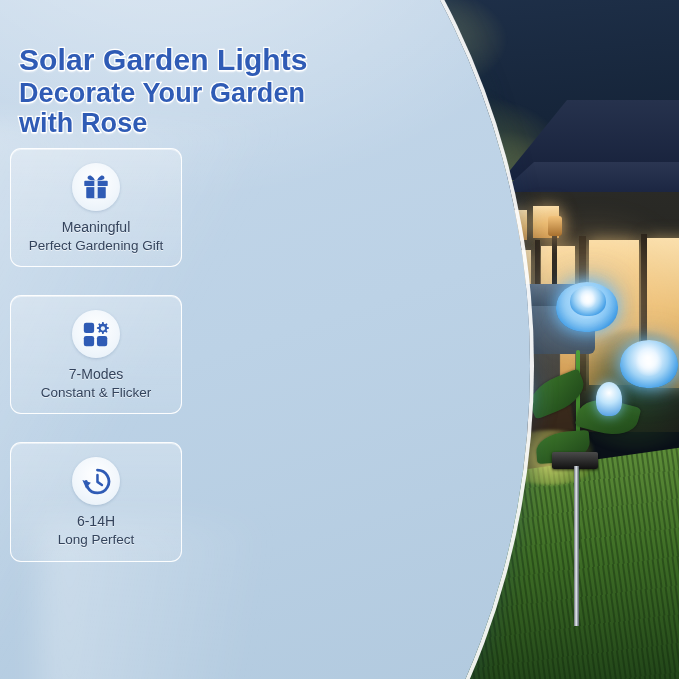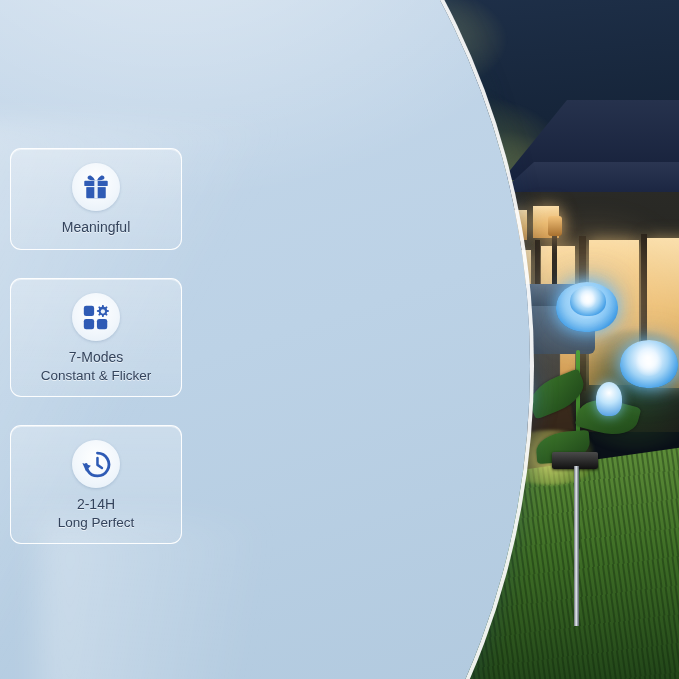--- a/index.html
+++ b/index.html
@@ -220,36 +220,42 @@
     <div class="rose" style="left:486px;top:286px;width:34px;height:30px;"></div>
     <div class="rose" style="left:570px;top:286px;width:36px;height:30px;"></div>
   </div>
 
   <div class="panel-wrap">
     <div class="panel"></div>
     <div class="panel-sheen"></div>
     <div class="panel-sheen2"></div>
   </div>
 
+  <div class="headline">
+    <div class="hl hl1">Solar Garden Lights</div>
+    <div class="hl hl2">Decorate Your Garden</div>
+    <div class="hl hl3">with Rose</div>
+  </div>
 
   <div class="features">
 
     <div class="fbox">
       <div class="badge">
         <svg width="30" height="30" viewBox="0 0 32 32">
           <path d="M11 4.2c-2.1-1.1-4.2 .3-4 2.3 .15 1.5 2.2 2.2 4.6 2.4 1.5 .1 2.9 .1 3.4 .1-.6-1.4-2.2-3.8-4-4.8z" fill="#2f5bb5"></path>
           <path d="M21 4.2c2.1-1.1 4.2 .3 4 2.3-.15 1.5-2.2 2.2-4.6 2.4-1.5 .1-2.9 .1-3.4 .1 .6-1.4 2.2-3.8 4-4.8z" fill="#2f5bb5"></path>
           <rect x="3.5" y="9.4" width="25" height="5.6" rx="1" fill="#2f5bb5"></rect>
           <rect x="5.6" y="15.6" width="20.8" height="12.4" rx="1.2" fill="#2f5bb5"></rect>
           <rect x="14.2" y="9.4" width="3.6" height="18.6" fill="#eaf2fa"></rect>
           <rect x="3.5" y="9.4" width="25" height="5.6" rx="1" fill="none" stroke="#eaf2fa" stroke-width="0"></rect>
           <rect x="5.6" y="15.0" width="20.8" height="1.1" fill="#eaf2fa"></rect>
         </svg>
       </div>
       <div class="fline">Meaningful</div>
+      <div class="fline b">Perfect Gardening Gift</div>
     </div>
 
     <div class="fbox">
       <div class="badge">
         <svg width="30" height="30" viewBox="0 0 32 32">
           <rect x="3" y="4" width="11" height="11" rx="2.4" fill="#2f5bb5"></rect>
           <rect x="3" y="18" width="11" height="11" rx="2.4" fill="#2f5bb5"></rect>
           <rect x="17" y="18" width="11" height="11" rx="2.4" fill="#2f5bb5"></rect>
           <g fill="#2f5bb5">
             <path d="M22.6 3.2l1.5 0 .35 1.9 1.25 .52 1.6-1.05 1.05 1.05-1.05 1.6 .52 1.25 1.9 .35 0 1.5-1.9 .35-.52 1.25 1.05 1.6-1.05 1.05-1.6-1.05-1.25 .52-.35 1.9-1.5 0-.35-1.9-1.25-.52-1.6 1.05-1.05-1.05 1.05-1.6-.52-1.25-1.9-.35 0-1.5 1.9-.35 .52-1.25-1.05-1.6 1.05-1.05 1.6 1.05 1.25-.52z"></path>
@@ -263,18 +269,18 @@
 
     <div class="fbox">
       <div class="badge">
         <svg width="31" height="31" viewBox="0 0 32 32">
           <path d="M17 4.2a11.8 11.8 0 1 1 -10.1 17.9" fill="none" stroke="#2f5bb5" stroke-width="2.9" stroke-linecap="round"></path>
           <path d="M6.9 22.1a11.8 11.8 0 0 1 -1.5 -6.1" fill="none" stroke="#2f5bb5" stroke-width="2.9" stroke-linecap="round"></path>
           <path d="M10.2 17.4 L5.0 22.6 L1.4 14.4 Z" fill="#2f5bb5"></path>
           <path d="M17 9.4 L17 16.4 L21.6 19.6" fill="none" stroke="#2f5bb5" stroke-width="2.6" stroke-linecap="round" stroke-linejoin="round"></path>
         </svg>
       </div>
-      <div class="fline">2-14H</div>
+      <div class="fline">6-14H</div>
       <div class="fline b">Long Perfect</div>
     </div>
 
   </div>
 </div>
 
 </body></html>

